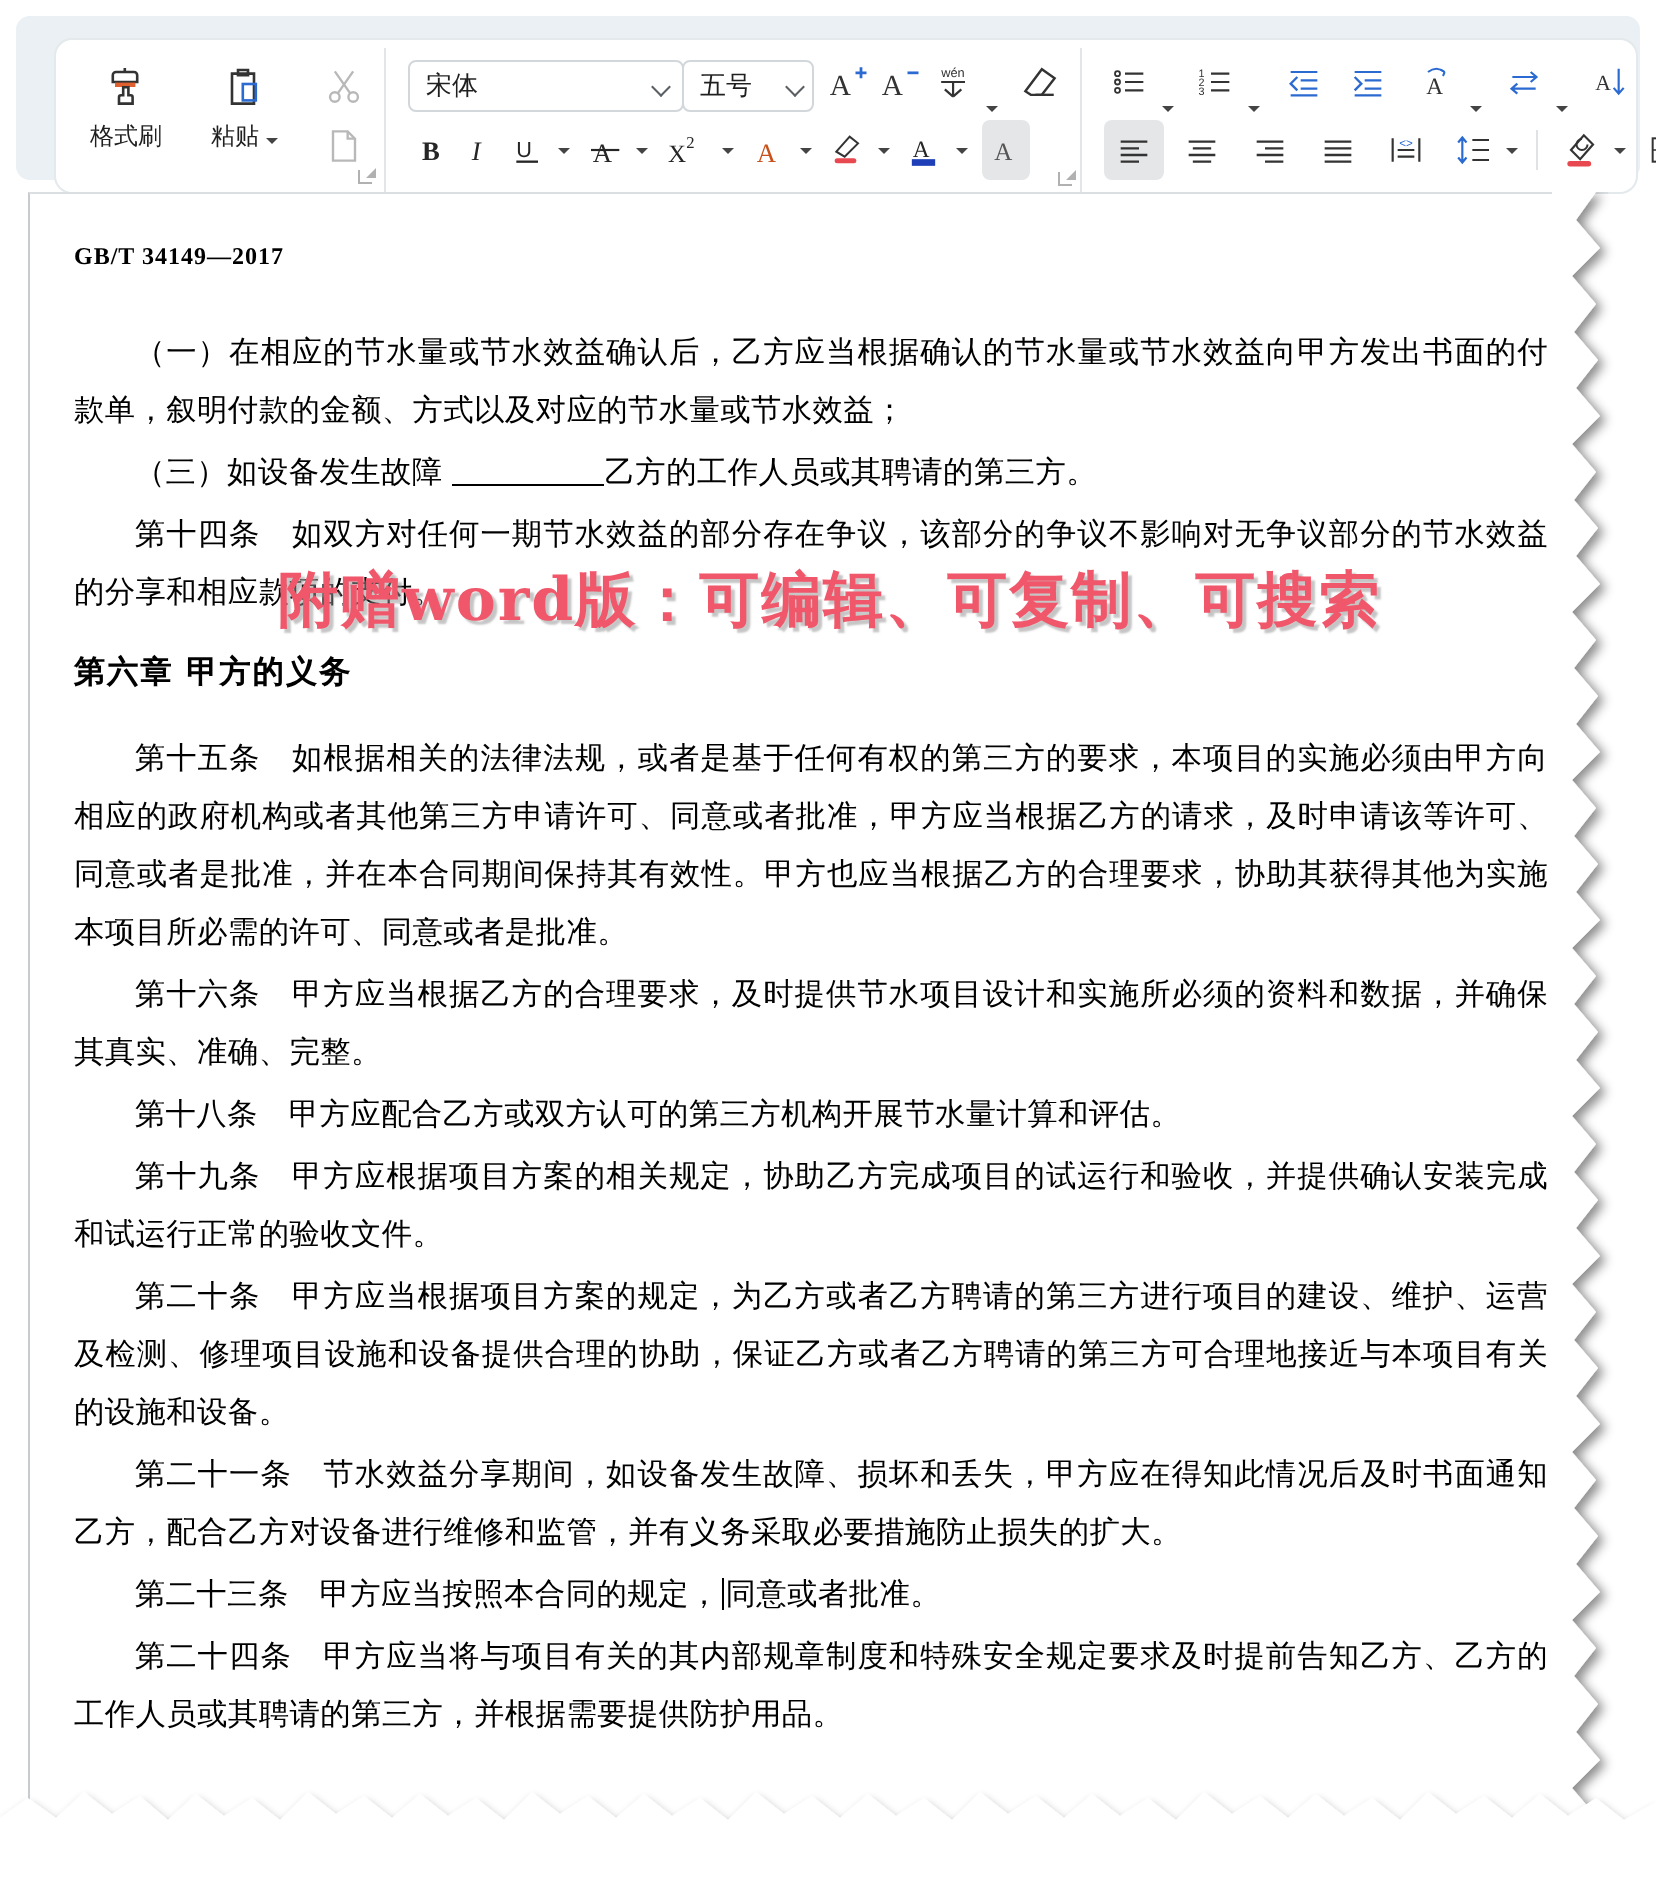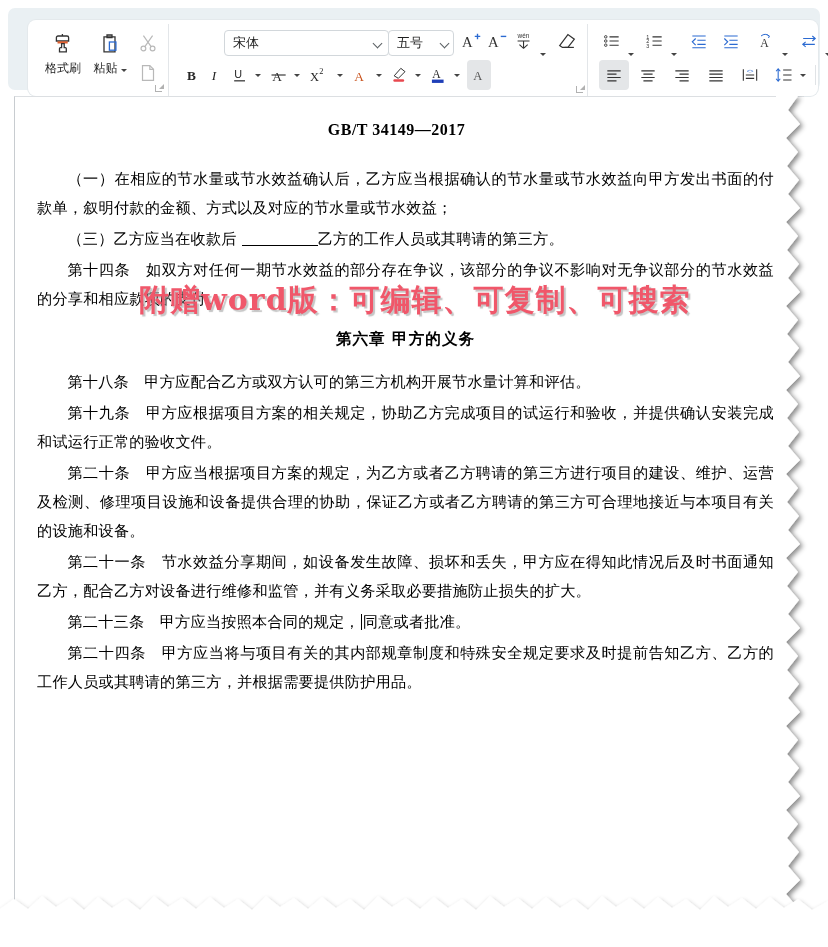--- a/index.html
+++ b/index.html
@@ -105,21 +105,21 @@
     width: 11px; height: 11px; position: relative; flex: 0 0 11px;
   }
   .chev::after {
     content: "";
     position: absolute; left: 1px; top: 2px;
     width: 6px; height: 6px;
     border-right: 1.3px solid #5a5f63;
     border-bottom: 1.3px solid #5a5f63;
     transform: rotate(45deg);
   }
-  .combo-font { width: 165px; margin-left: 44px; }
+  .combo-font { width: 138px; }
   .combo-size { width: 66px; padding-right: 2px; }
 
   .dlg-launch {
     position: absolute;
     right: 2px; bottom: 1px;
     width: 10px; height: 10px;
     opacity: .45;
   }
   .dlg-launch::before {
     content: "";
@@ -144,41 +144,41 @@
     border-left: 1px solid #c8ccd0;
     border-top: 1px solid #dcdfe2;
     overflow: hidden;
   }
   .page-inner {
     position: relative;
     padding: 10px 30px 0 22px;
     font-family: "DejaVu Sans", "Liberation Sans", sans-serif;
   }
   .doc-header {
-    text-align: center;
+    text-align: left;
     font-family: "Liberation Serif", "DejaVu Serif", serif;
     font-weight: 700;
-    font-size: 16px;
+    font-size: 12px;
     letter-spacing: .5px;
     color: #000;
     padding-right: 18px;
     margin: 14px 0 26px 0;
   }
   p.para {
     margin: 0 0 2px 0;
     font-size: 15.2px;
     line-height: 29px;
     color: #000;
     text-align: justify;
     text-justify: inter-ideograph;
     text-indent: 2em;
     letter-spacing: .2px;
   }
   .chapter {
-    text-align: center;
+    text-align: left;
     font-weight: 700;
     font-size: 15.6px;
     line-height: 34px;
     margin: 8px 0 12px 0;
     letter-spacing: 1px;
     color: #000;
   }
   .blank {
     display: inline-block;
     min-width: 76px;
@@ -226,21 +226,21 @@
   }
 </style>
 </head>
 <body>
 
 <div id="app">
 
   <div class="ribbon-outer">
     <div class="ribbon">
 
-      <div class="rgroup" style="flex-direction:row;align-items:flex-start;padding-top:2px;">
+      <div class="rgroup" style="flex-direction:row;align-items:flex-start;padding-top:2px;gap:12px;">
         <div class="bigbtn">
           <span class="glyph">
             <svg width="26" height="26" viewBox="0 0 26 26">
               <path d="M8 5 h9 a1.6 1.6 0 0 1 1.6 1.6 v3.4 h-12.2 v-3.4 A1.6 1.6 0 0 1 8 5 z" fill="none" stroke="#333" stroke-width="1.3"></path>
               <rect x="7.5" y="10.3" width="10.2" height="2.2" fill="#e06030"></rect>
               <path d="M11.6 12.6 h2.6 v4 h1.1 a1 1 0 0 1 1 1 v3.2 h-6.8 v-3.2 a1 1 0 0 1 1-1 h1.1 z" fill="none" stroke="#333" stroke-width="1.3"></path>
               <path d="M12.4 3 v2" stroke="#333" stroke-width="1.3" fill="none"></path>
             </svg>
           </span>
           <span class="lbl">格式刷</span>
@@ -495,27 +495,29 @@
 
   <div class="page">
     <div class="page-inner">
 
       <div class="doc-header">GB/T  34149—2017</div>
 
       <p class="para">（一）在相应的节水量或节水效益确认后，乙方应当根据确认的节水量或节水效益向甲方发出书面的付款单，叙明付款的金额、方式以及对应的节水量或节水效益；</p>
 
 
       <p class="para">
-        <span>（三）乙方应当在收款后 </span><span class="blank"></span><span>乙方的工作人员或其聘请的第三方。</span>
+        <span>（三）如设备发生故障 </span><span class="blank"></span><span>乙方的工作人员或其聘请的第三方。</span>
       </p>
 
       <p class="para">第十四条　如双方对任何一期节水效益的部分存在争议，该部分的争议不影响对无争议部分的节水效益的分享和相应款项的支付。</p>
 
       <div class="chapter">第六章    甲方的义务</div>
 
+      <p class="para">第十五条　如根据相关的法律法规，或者是基于任何有权的第三方的要求，本项目的实施必须由甲方向相应的政府机构或者其他第三方申请许可、同意或者批准，甲方应当根据乙方的请求，及时申请该等许可、同意或者是批准，并在本合同期间保持其有效性。甲方也应当根据乙方的合理要求，协助其获得其他为实施本项目所必需的许可、同意或者是批准。</p>
+      <p class="para">第十六条　甲方应当根据乙方的合理要求，及时提供节水项目设计和实施所必须的资料和数据，并确保其真实、准确、完整。</p>
       <p class="para">第十八条　甲方应配合乙方或双方认可的第三方机构开展节水量计算和评估。</p>
       <p class="para">第十九条　甲方应根据项目方案的相关规定，协助乙方完成项目的试运行和验收，并提供确认安装完成和试运行正常的验收文件。</p>
       <p class="para">第二十条　甲方应当根据项目方案的规定，为乙方或者乙方聘请的第三方进行项目的建设、维护、运营及检测、修理项目设施和设备提供合理的协助，保证乙方或者乙方聘请的第三方可合理地接近与本项目有关的设施和设备。</p>
       <p class="para">第二十一条　节水效益分享期间，如设备发生故障、损坏和丢失，甲方应在得知此情况后及时书面通知乙方，配合乙方对设备进行维修和监管，并有义务采取必要措施防止损失的扩大。</p>
 
       <p class="para">
         <span>第二十三条　甲方应当按照本合同的规定，</span><span class="caret-ins"></span><span>同意或者批准。</span>
       </p>
 
       <p class="para">第二十四条　甲方应当将与项目有关的其内部规章制度和特殊安全规定要求及时提前告知乙方、乙方的工作人员或其聘请的第三方，并根据需要提供防护用品。</p>

